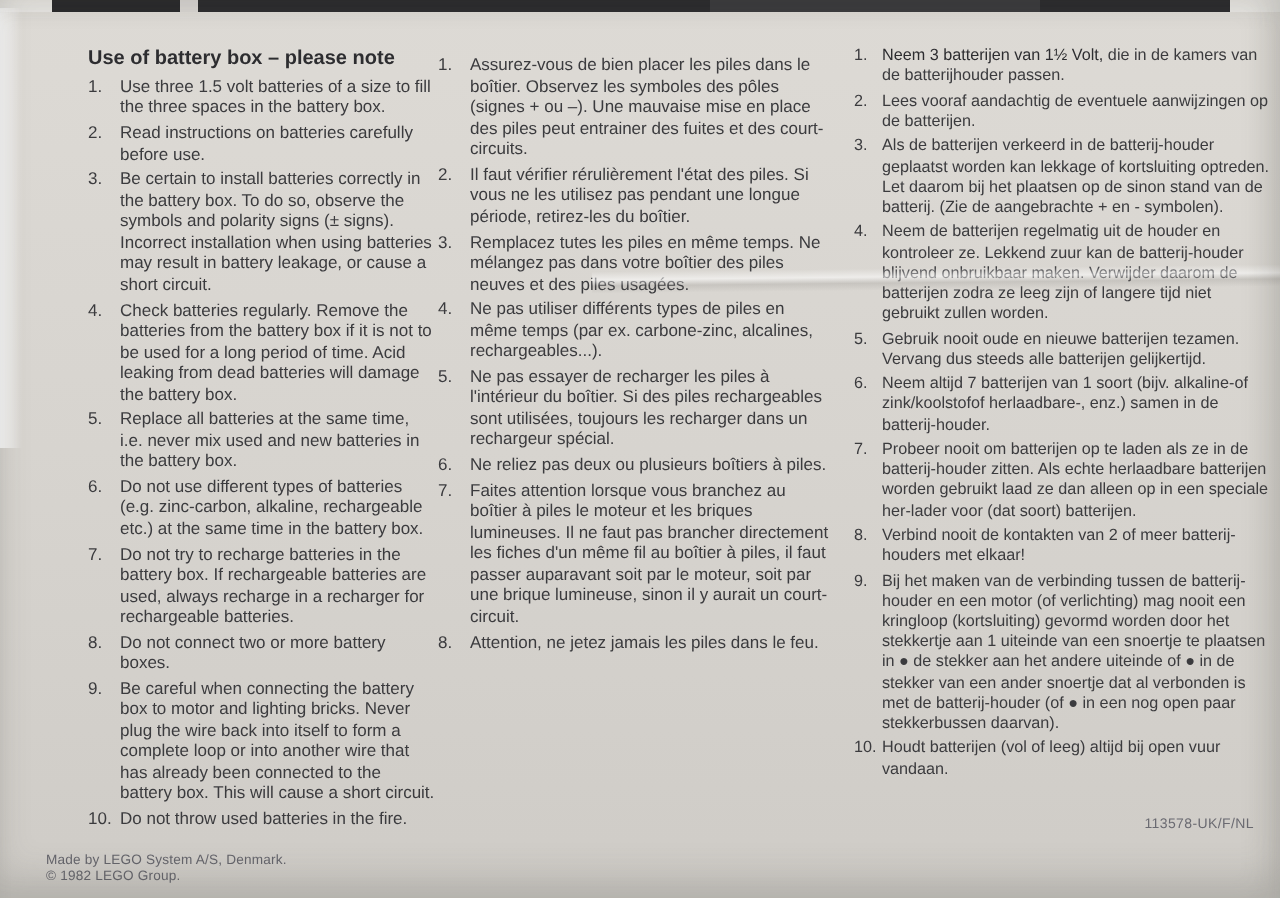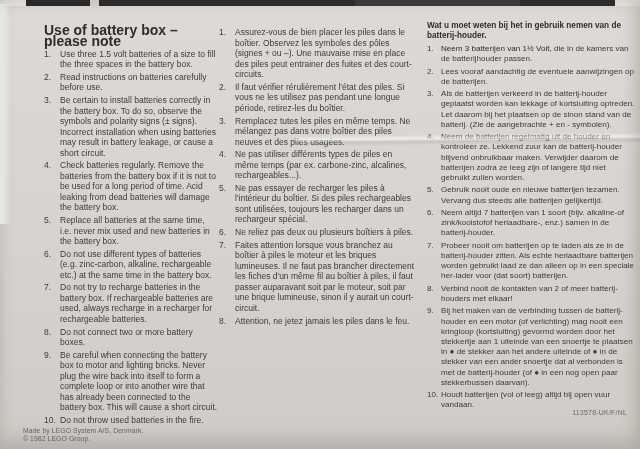--- a/index.html
+++ b/index.html
@@ -29,21 +29,21 @@
     transform:rotate(-.6deg);
   }
   .vignette {
     position:absolute; inset:0; pointer-events:none;
     box-shadow: inset 0 -12px 16px rgba(88,86,82,.18),
                 inset -9px 0 12px rgba(88,86,82,.10),
                 inset 0 9px 8px rgba(88,86,82,.05);
   }
 
   .col { position:absolute; }
-  .col h2 { font-size:14px; line-height:10.8px; font-weight:bold; color:#2d2d30; margin-bottom:2px; }
+  .col h2 { font-size:10px; line-height:10.8px; font-weight:bold; color:#2d2d30; margin-bottom:2px; }
   .col-en { left:44px;  top:25px; width:174px; font-size:8.5px; line-height:10.5px; }
   .col-fr { left:219px; top:25px; width:199px; font-size:8.5px; line-height:10.5px; }
   .col-nl { left:427px; top:21px; width:208px; font-size:8.1px; line-height:10.2px; }
   .col-nl h2 { font-size:8.2px; line-height:10.4px; }
 
   .list { }
   .item { display:flex; margin-top:2.2px; }
   .num  { flex:0 0 16px; }
   .col-nl .num { flex:0 0 14px; }
   .txt  { flex:1; }
@@ -160,21 +160,20 @@
         </div>
 
         <div class="item">
           <span class="num">8.</span>
           <span class="txt"><b class="lead"></b><span>Attention, ne jetez jamais les piles dans le feu.</span></span>
         </div>
       </div>
   </div>
 
   <div class="col col-nl">
-    <h2>Wat u moet weten bij het in gebruik nemen van de batterij-houder.</h2>
     <div class="list">
 
         <div class="item">
           <span class="num">1.</span>
           <span class="txt"><b class="lead">Neem 3 batterijen van 1½ Volt,</b><span> die in de kamers van de batterijhouder passen.</span></span>
         </div>
 
         <div class="item">
           <span class="num">2.</span>
           <span class="txt"><b class="lead"></b><span>Lees vooraf aandachtig de eventuele aanwijzingen op de batterijen.</span></span>

